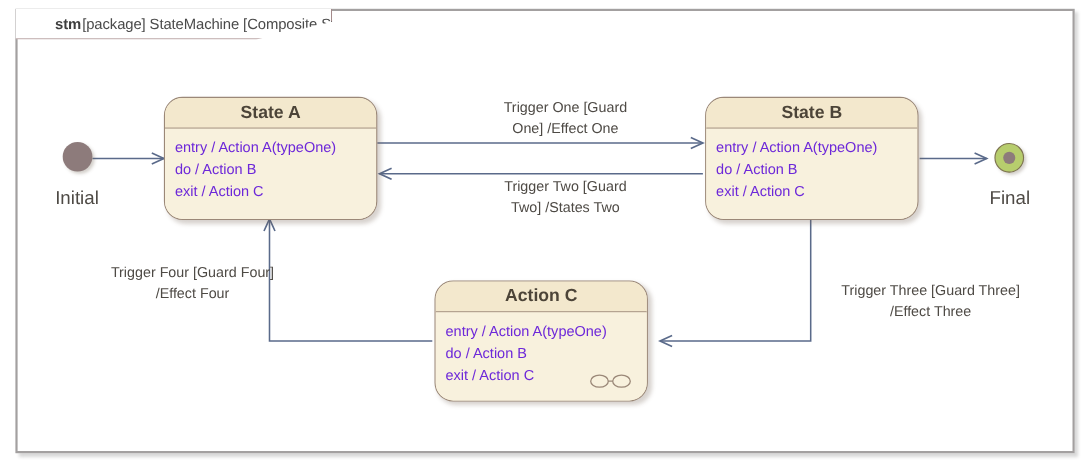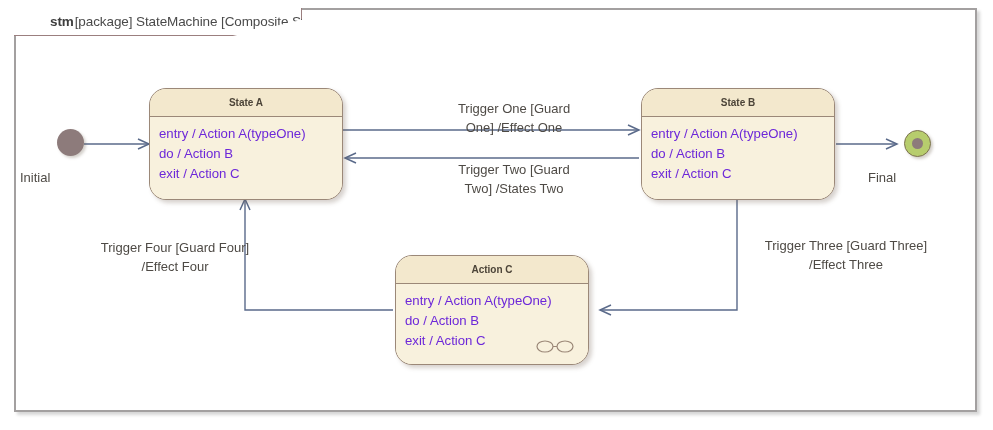--- a/index.html
+++ b/index.html
@@ -74,21 +74,21 @@
     border: 1.4px solid #9b8878;
     border-radius: 17px;
     background: #f8f1dd;
     box-shadow: 3px 3px 4px rgba(110,95,80,0.28);
     overflow: hidden;
   }
   .state-title {
     height: 27px;
     line-height: 27px;
     text-align: center;
-    font-size: 10px;
+    font-size: 16px;
     font-weight: bold;
     color: #4c4438;
     background: #f3e8cd;
     border-bottom: 1.3px solid #9b8878;
   }
   .state-body {
     padding: 7px 0 0 9px;
     background: #f8f1dd;
     height: calc(100% - 27px);
     box-sizing: border-box;
@@ -129,23 +129,23 @@
     align-items: center;
     justify-content: center;
   }
   .final-node .inner {
     width: 11px; height: 11px;
     border-radius: 50%;
     background: #8d7b7b;
   }
   .node-caption {
     position: absolute;
-    font-size: 13px;
+    font-size: 17px;
     color: #4e4a45;
-    text-align: left;
+    text-align: center;
     white-space: nowrap;
   }
 
   
   .edge-label {
     position: absolute;
     font-size: 13px;
     color: #4e4a45;
     text-align: center;
     line-height: 19px;
@@ -221,31 +221,31 @@
         <line x1="18" y1="7.5" x2="22" y2="7.5" stroke="#9b8878" stroke-width="1.2"></line>
       </svg>
     </div>
   </div>
 
   <div class="final-node" style="left:904px; top:130px;">
     <div class="inner"></div>
   </div>
   <div class="node-caption" style="left:868px; top:170px; width:100px;">Final</div>
 
-  <div class="edge-label" style="left:419px; top:88px; width:190px;margin-top:11px;">
+  <div class="edge-label" style="left:419px; top:88px; width:190px;">
     <div>Trigger One [Guard</div>
     <div>One] /Effect One</div>
   </div>
 
   <div class="edge-label" style="left:419px; top:160px; width:190px;">
     <div>Trigger Two [Guard</div>
     <div>Two] /States Two</div>
   </div>
 
-  <div class="edge-label" style="left:751px; top:236px; width:190px;">
+  <div class="edge-label" style="left:751px; top:254px; width:190px;">
     <div>Trigger Three [Guard Three]</div>
     <div>/Effect Three</div>
   </div>
 
   <div class="edge-label" style="left:80px; top:238px; width:190px;">
     <div>Trigger Four [Guard Four]</div>
     <div>/Effect Four</div>
   </div>
 
 </div>

